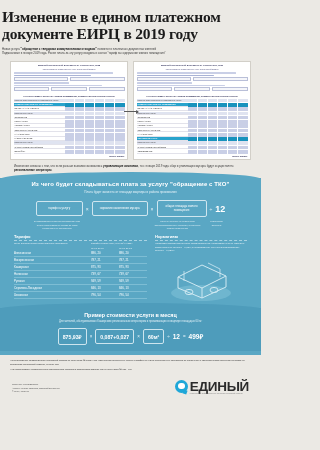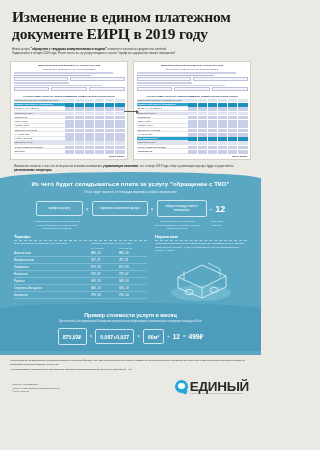--- a/index.html
+++ b/index.html
@@ -5,21 +5,21 @@
   * { box-sizing: border-box; margin: 0; padding: 0; }
   html, body {
     width: 261px; height: 450px;
     font-family: "Liberation Sans", sans-serif;
     background: #ebe9e4;
     overflow: hidden;
   }
   .page { width: 261px; height: 450px; position: relative; background: #ebe9e4; }
 
   
-  .header { padding: 8px 14px 0 12px; }
+  .header { padding: 8px 14px 0 2px; }
   .title {
     font-family: "Liberation Serif", serif;
     font-size: 15.5px; line-height: 17px; font-weight: 700;
     color: #1b1b1b; letter-spacing: -0.2px;
   }
   .subtitle {
     margin-top: 5px;
     font-size: 2.9px; line-height: 4.4px; color: #3a3a3a;
   }
   .subtitle b { color: #111; }

